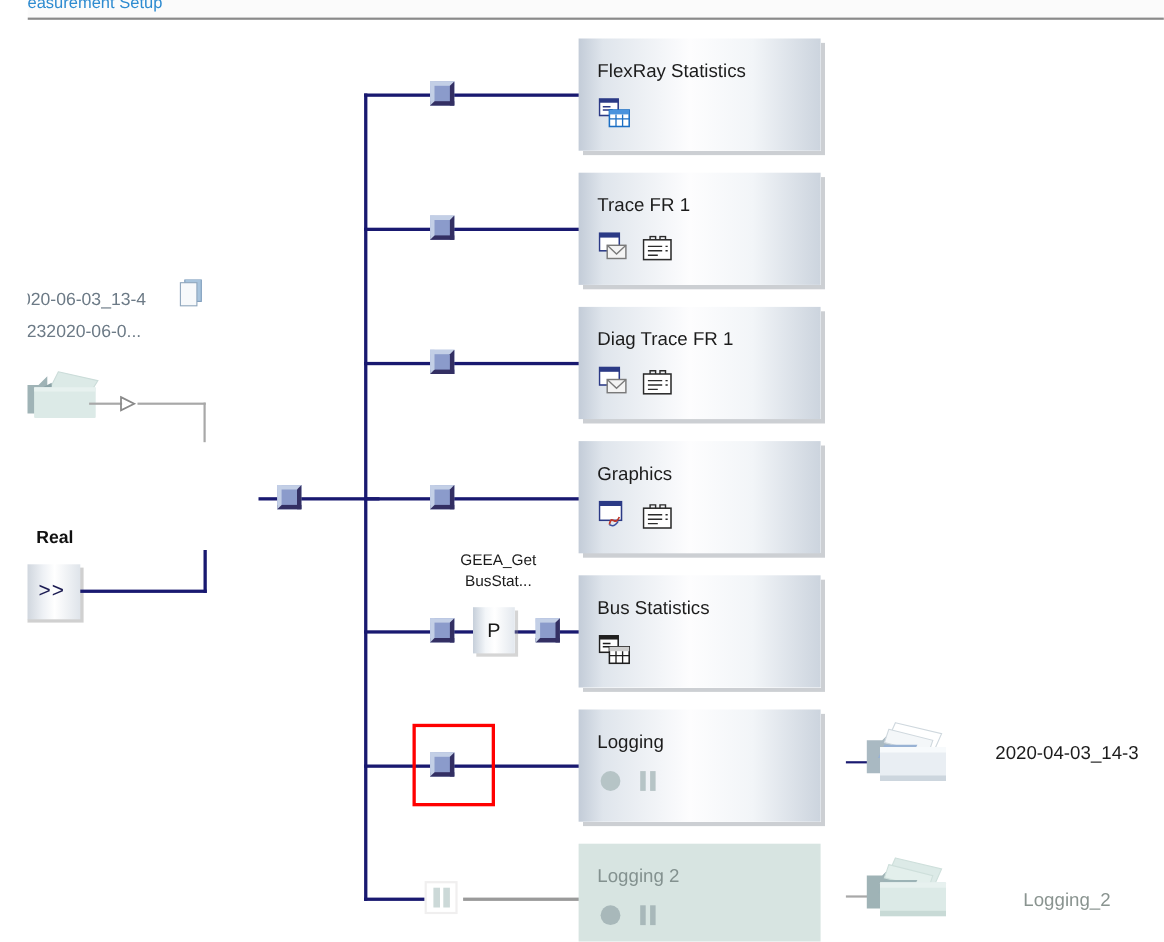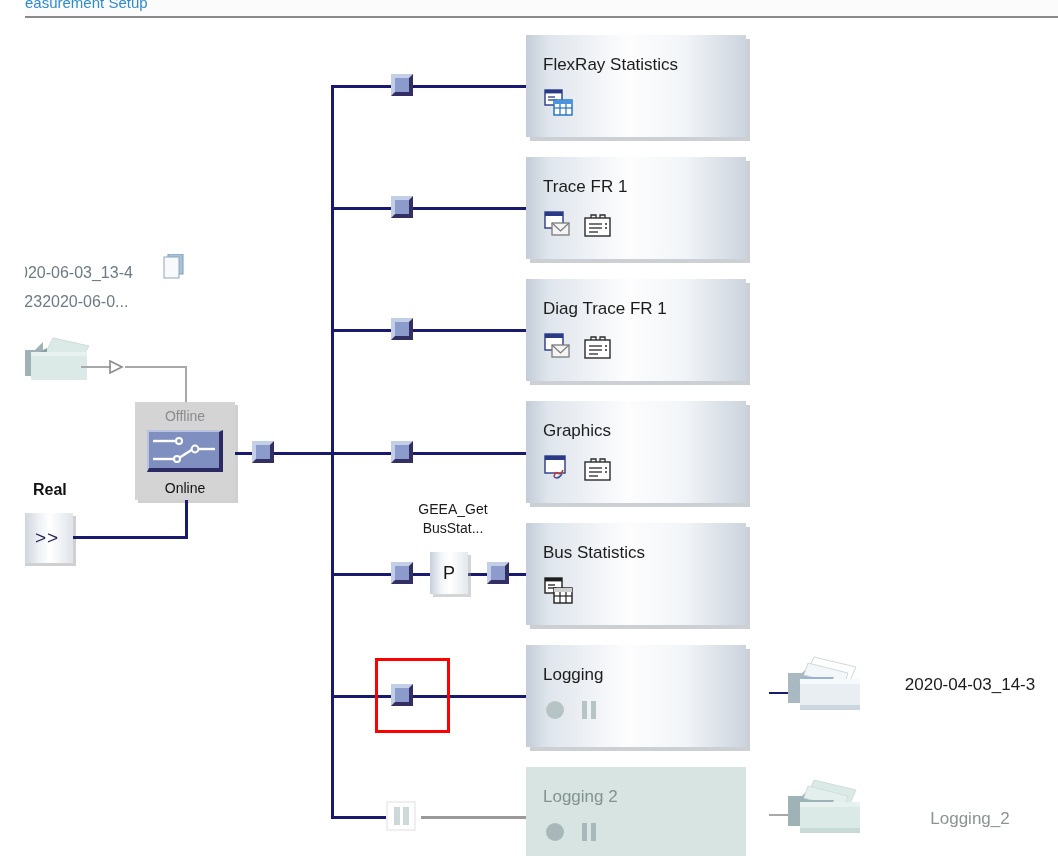--- a/index.html
+++ b/index.html
@@ -169,35 +169,20 @@
 
   <div class="wire wire-h wire-gray-thin" style="left:56px;top:366px;width:30px;height:2px;"></div>
   <div style="position:absolute;left:84px;top:358px;">
     <svg class="ico" width="18" height="18" viewBox="0 0 18 18">
       <polygon points="1,3 13,9 1,15" fill="none" stroke="#8a8a8a" stroke-width="1.6"></polygon>
     </svg>
   </div>
   <div class="wire wire-h wire-gray-thin" style="left:100px;top:366px;width:62px;height:2px;"></div>
   <div class="wire wire-v wire-gray-thin" style="left:160px;top:366px;width:2px;height:36px;"></div>
 
-  <div class="switchbox" style="left:110px;top:402px;">
-    <div class="switch-lbl off">Offline</div>
-    <div class="switch-face">
-      <svg class="ico" width="70" height="36" viewBox="0 0 70 36">
-        <line x1="4" y1="9" x2="28" y2="9" stroke="#ffffff" stroke-width="2.4"></line>
-        <circle cx="30" cy="9" r="3" fill="#7f8fc0" stroke="#ffffff" stroke-width="2"></circle>
-        <line x1="4" y1="27" x2="26" y2="27" stroke="#ffffff" stroke-width="2.4"></line>
-        <circle cx="28" cy="27" r="3" fill="#7f8fc0" stroke="#ffffff" stroke-width="2"></circle>
-        <line x1="30" y1="26" x2="44" y2="17" stroke="#ffffff" stroke-width="2.4"></line>
-        <circle cx="46" cy="17" r="3.4" fill="#7f8fc0" stroke="#ffffff" stroke-width="2"></circle>
-        <line x1="49" y1="17" x2="66" y2="17" stroke="#ffffff" stroke-width="2.4"></line>
-      </svg>
-    </div>
-    <div class="switch-lbl on">Online</div>
-  </div>
 
   <div class="plain-label" style="left:8px;top:481px;font-weight:bold;">Real</div>
   <div class="realbtn" style="left:-4px;top:513px;">
     <span>&gt;&gt;</span>
   </div>
 
   <div class="wire wire-h" style="left:48px;top:536px;width:115px;"></div>
   <div class="wire wire-v" style="left:160px;top:500px;height:39px;"></div>
 
   <div class="wire wire-h" style="left:210px;top:452px;width:110px;"></div>

